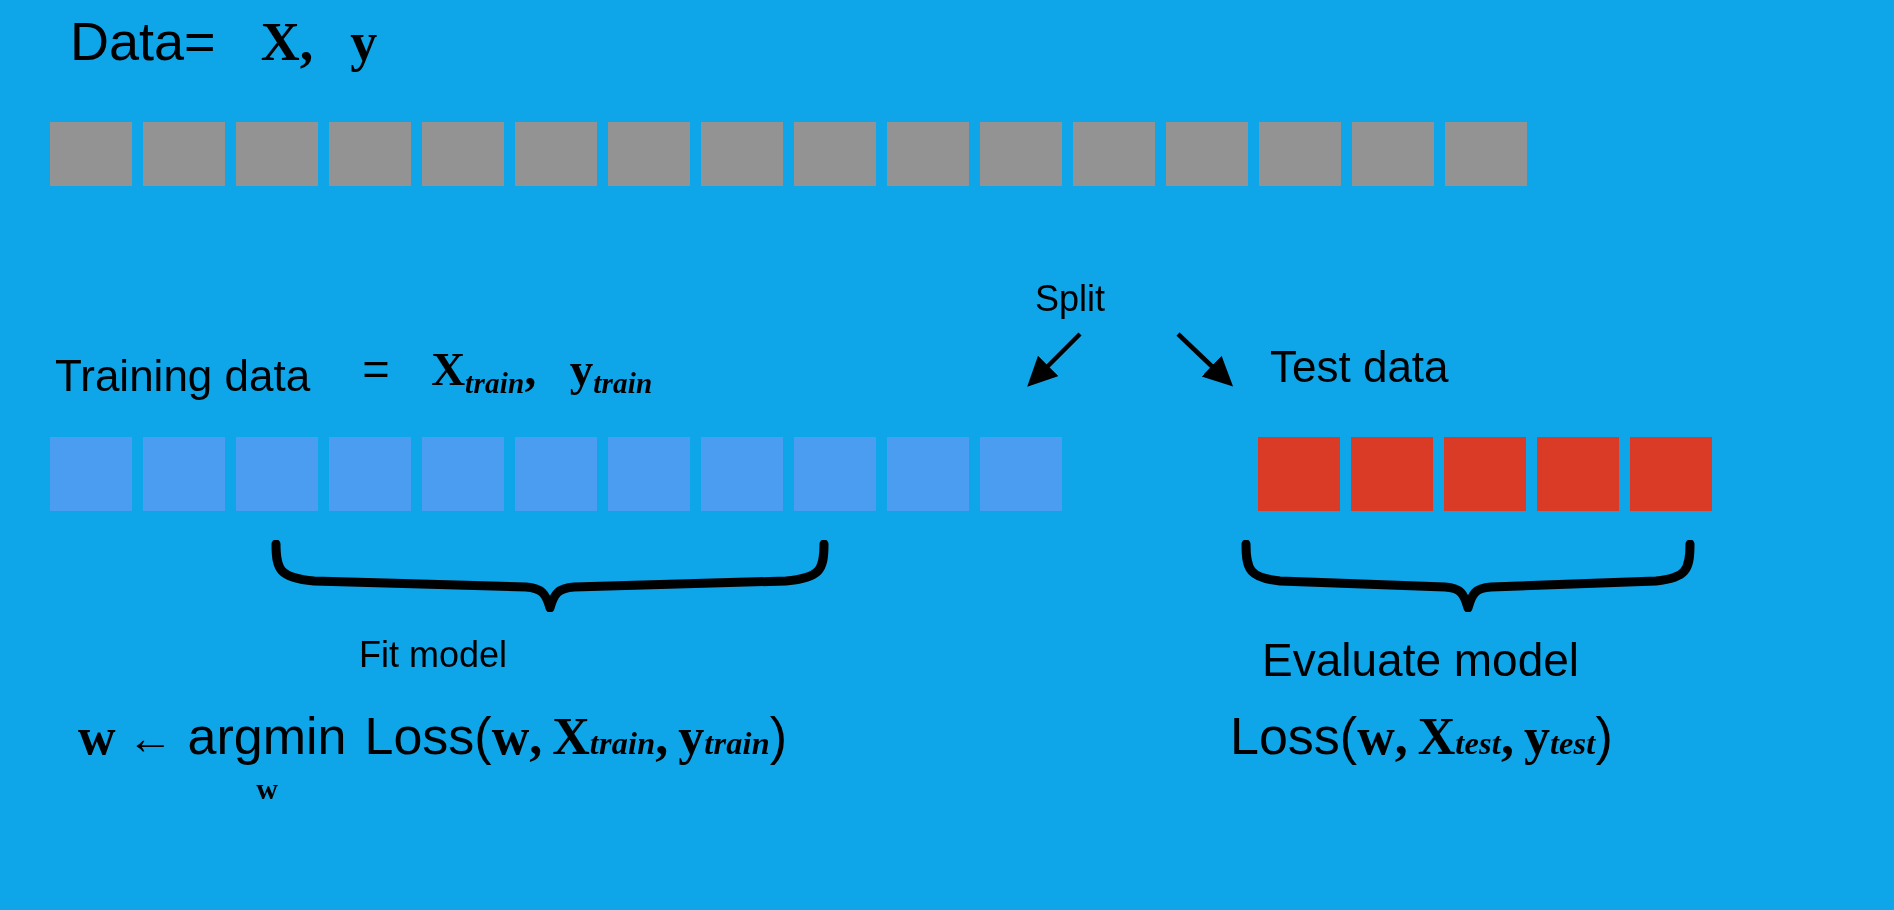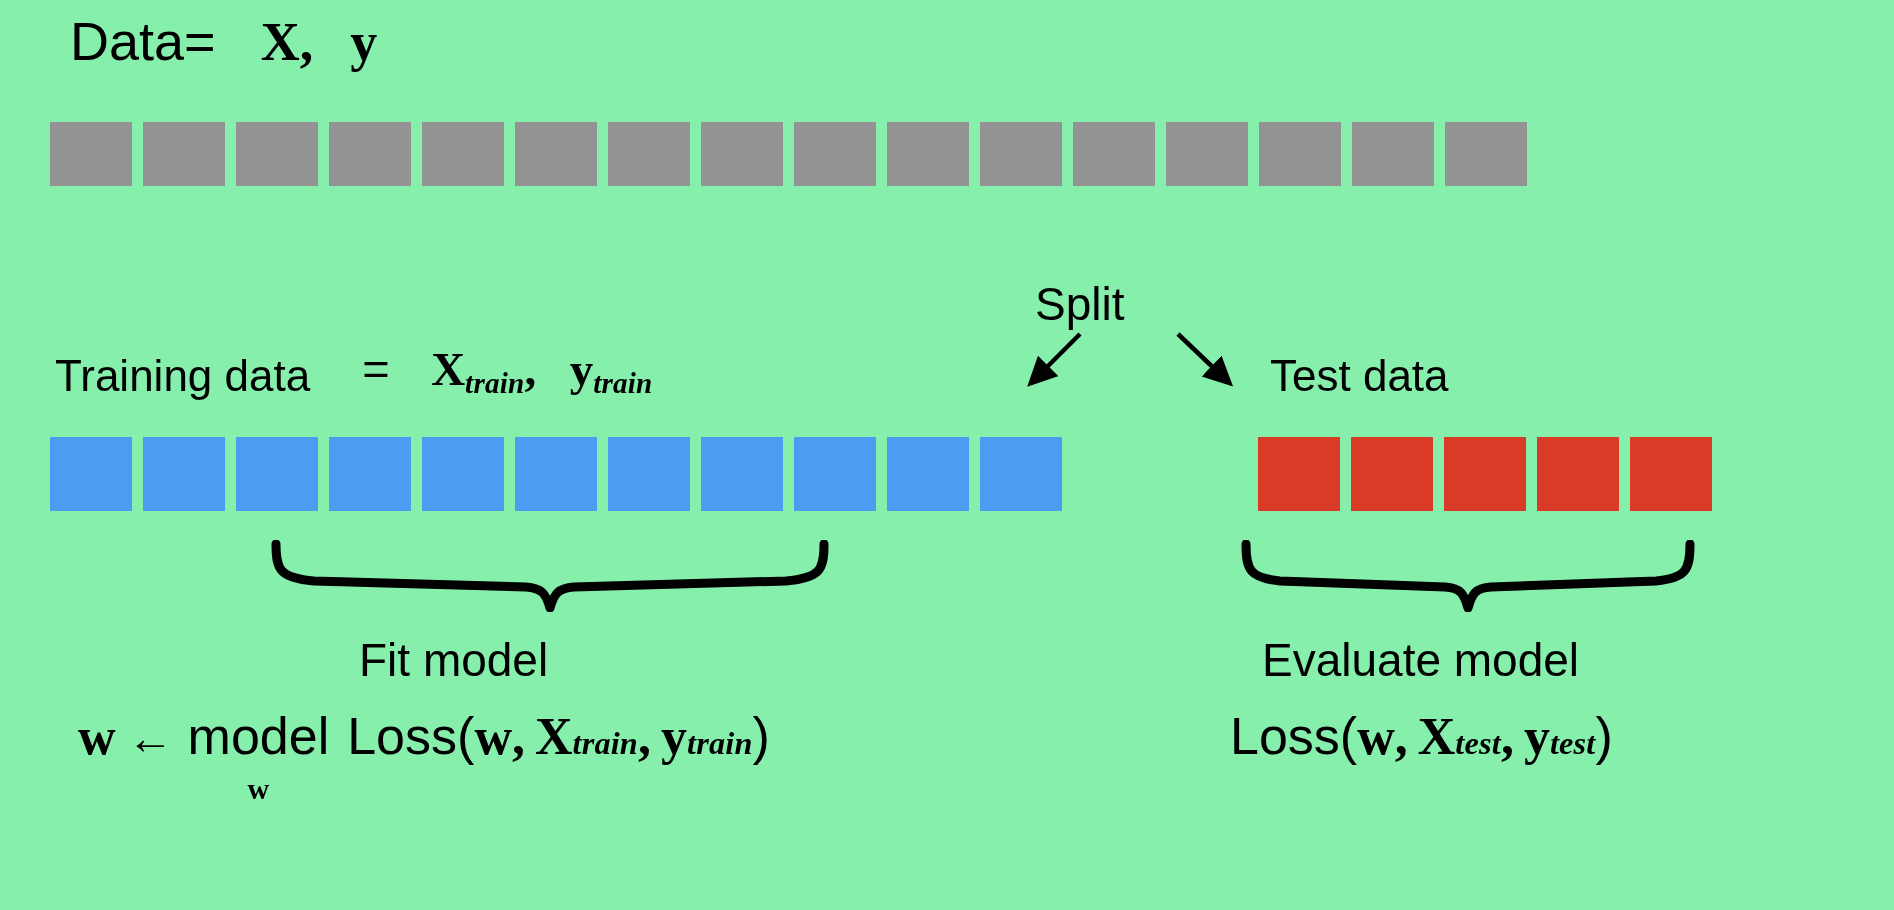--- a/index.html
+++ b/index.html
@@ -8,21 +8,21 @@
     background: #ffffff;
   }
   body {
     font-family: "Liberation Sans", sans-serif;
     color: #000000;
   }
   #stage {
     position: relative;
     width: 1894px;
     height: 910px;
-    background: #86efac;
+    background: #0ea5e9;
     overflow: hidden;
   }
 
   
   .sans {
     font-family: "Liberation Sans", sans-serif;
     font-weight: 400;
     white-space: nowrap;
   }
   .math {
@@ -79,60 +79,60 @@
   #title-row .label { font-size: 54px; }
   #title-row .eqpart { font-size: 54px; }
 
   
   #gray-strip { left: 50px; top: 122px; width: 1478px; height: 64px; }
 
   
   #split-label {
     left: 1035px;
     top: 281px;
-    font-size: 46px;
+    font-size: 36px;
     line-height: 1;
   }
   #split-arrows { left: 940px; top: 330px; width: 400px; height: 60px; }
 
   
   #train-label {
     left: 55px;
     top: 345px;
     font-size: 44px;
     line-height: 1;
     display: flex;
     align-items: flex-end;
   }
   #train-label .eqpart { margin-left: 52px; font-size: 47px; }
 
   #test-label {
     left: 1270px;
-    top: 354px;
+    top: 345px;
     font-size: 44px;
     line-height: 1;
     display: flex;
     align-items: baseline;
     flex-direction: column;
   }
   #test-label .eqpart { margin-left: 44px; font-size: 47px; }
 
   
   #blue-strip { left: 50px; top: 437px; width: 1016px; height: 74px; }
   #red-strip  { left: 1258px; top: 437px; width: 421px; height: 74px; }
 
   
   #brace-train { left: 270px; top: 540px; width: 560px; height: 72px; }
   #brace-test  { left: 1240px; top: 540px; width: 455px; height: 72px; }
 
   
   #fit-caption {
     left: 359px;
     top: 637px;
-    font-size: 46px;
+    font-size: 36px;
     line-height: 1;
   }
   #eval-caption {
     left: 1262px;
     top: 637px;
     font-size: 46px;
     line-height: 1;
   }
 
   
@@ -269,21 +269,21 @@
              C232,54 235,48 251,47 L416,41 C446,38 450,30 450,4" fill="none" stroke="#000" stroke-width="9" stroke-linecap="round" stroke-linejoin="round"></path>
   </svg>
 
   <div class="abs sans" id="fit-caption">Fit model</div>
   <div class="abs sans" id="eval-caption">Evaluate model</div>
 
   <div class="abs math" id="train-eq">
     <span class="mvar">w</span>
     <span class="arrow-glyph">←</span>
     <span class="argmin-stack">
-      <span class="top mop">model</span>
+      <span class="top mop">argmin</span>
       <span class="under">w</span>
     </span>
     <span class="gapsm"></span>
     <span class="mop">Loss</span>
       <span class="mop">(</span>
       <span class="mvar">w</span>
       <span class="mpunct">,</span>
     <span class="gapsm" style="width:10px"></span>
     <span class="mvar">X</span>
       <span class="msub">train</span>

